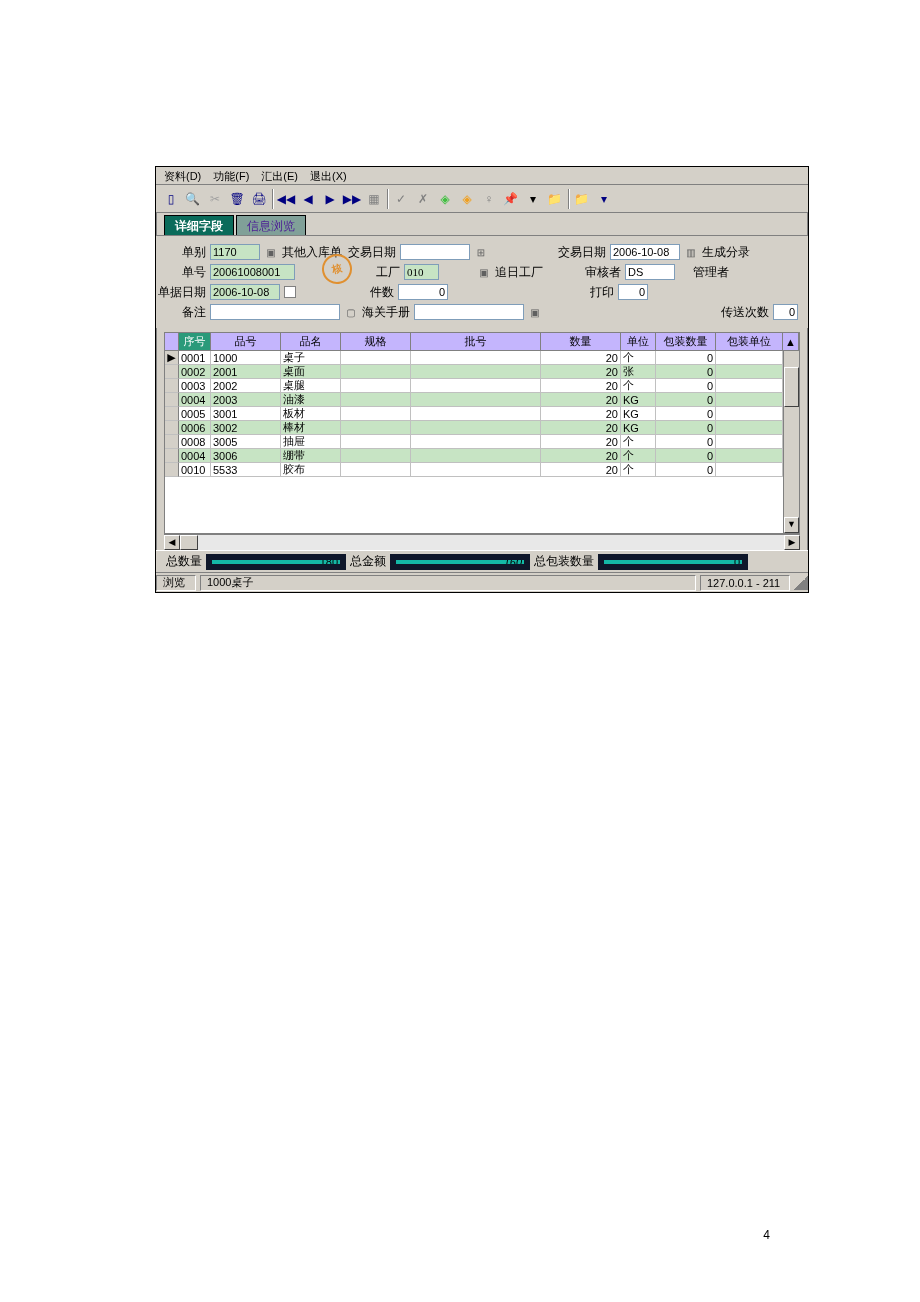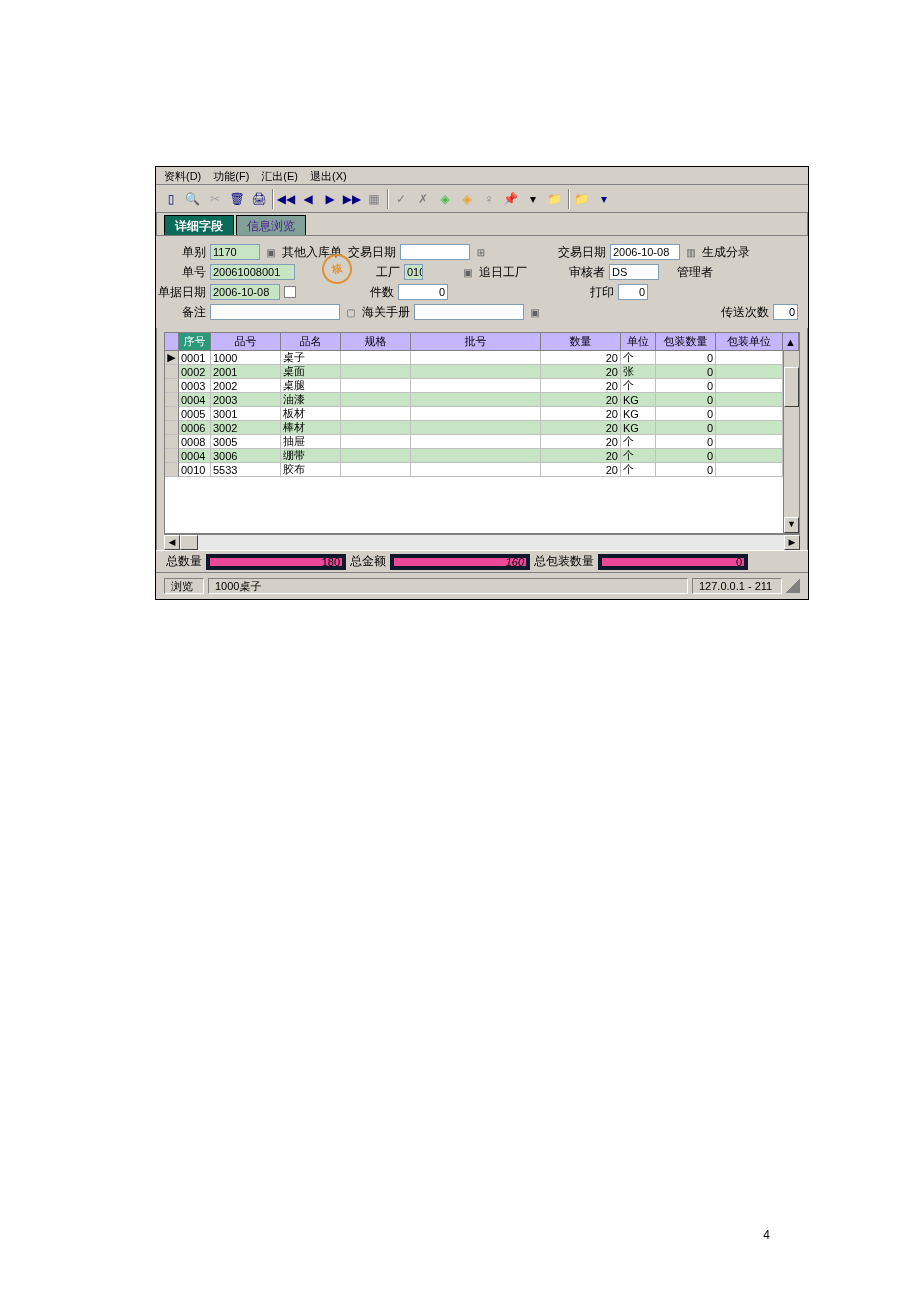--- a/index.html
+++ b/index.html
@@ -211,27 +211,27 @@
     font-size:9px; text-align:center; line-height:12px;}
   .vs-thumb { position:absolute; left:0; right:0; top:16px; height:40px;
     background:#d4d0c8;
     border:1px solid #fff; border-right-color:#404040; border-bottom-color:#404040;}
 
   .totals-row {
     display:flex; align-items:center; height:22px;
     padding: 0 10px; gap:4px; font-size:12px;
     background:#d4d0c8; border-top:1px solid #fff;
   }
-  .totals-row .fld { border:4px solid #0f172a; background:#ec4899; }
+  .totals-row .fld { border:6px solid #0f172a; background:#14b8a6; }
 
   .statusbar {
-    height: 27px;
+    height: 20px;
     background:#d4d0c8;
     border-top: 1px solid #808080;
-    display:flex; align-items:center; padding:0 8px;
+    display:flex; align-items:center; padding:0 0;
     font-size:11px;
   }
   .sb-cell {
     border:1px solid #808080;
     border-top-color:#808080; border-left-color:#808080;
     border-right-color:#fff; border-bottom-color:#fff;
     height:16px; padding:0 6px; margin-right:4px;
     display:flex; align-items:center;
   }
   .sb-grip { width:14px; height:14px;
@@ -299,21 +299,21 @@
         <span class="fld white" style="width:70px;">2006-10-08</span>
         <span class="smicon">▥</span>
         <span>生成分录</span>
       </div>
 
       <div class="form-row">
         <span class="lbl" style="width:40px;">单号</span>
         <span class="fld" style="width:85px;">20061008001</span>
         <span style="width:72px;"></span>
         <span class="lbl" style="width:25px;">工厂</span>
-        <span class="fld" style="width:19px;">010</span>
+        <span class="fld" style="width:35px;font-family:Liberation Serif, serif;">010</span>
         <span style="width:30px;"></span>
         <span class="smicon">▣</span>
         <span>追日工厂</span>
         <span style="width:30px;"></span>
         <span class="lbl" style="width:40px;">审核者</span>
         <span class="fld white" style="width:50px;">DS</span>
         <span style="width:10px;"></span>
         <span>管理者</span>
       </div>
 

